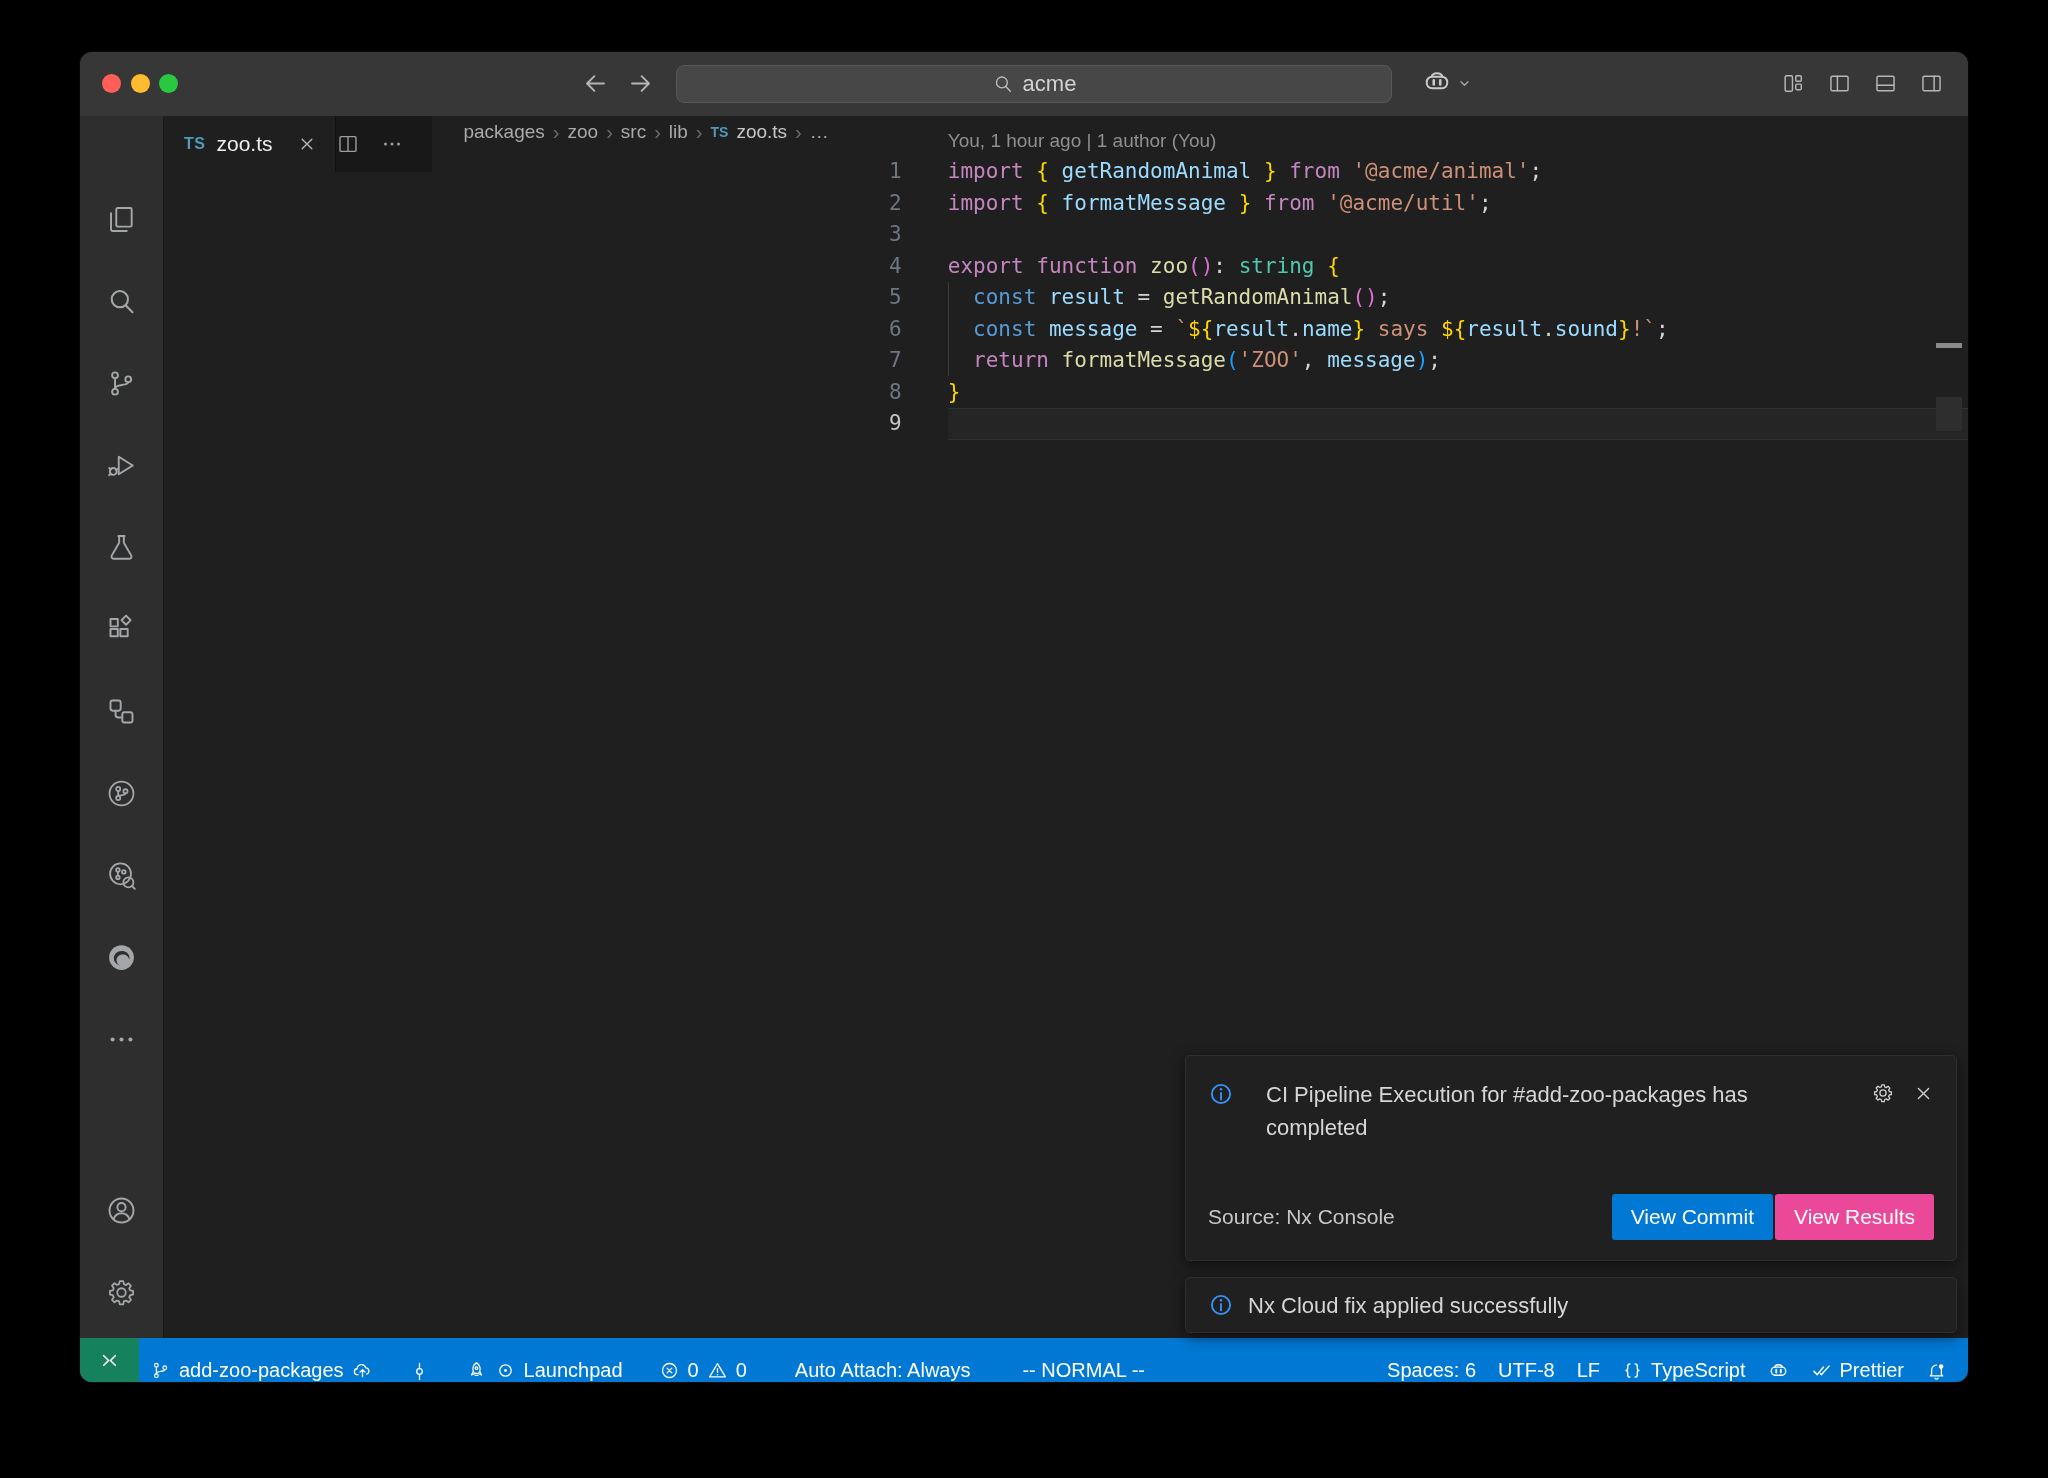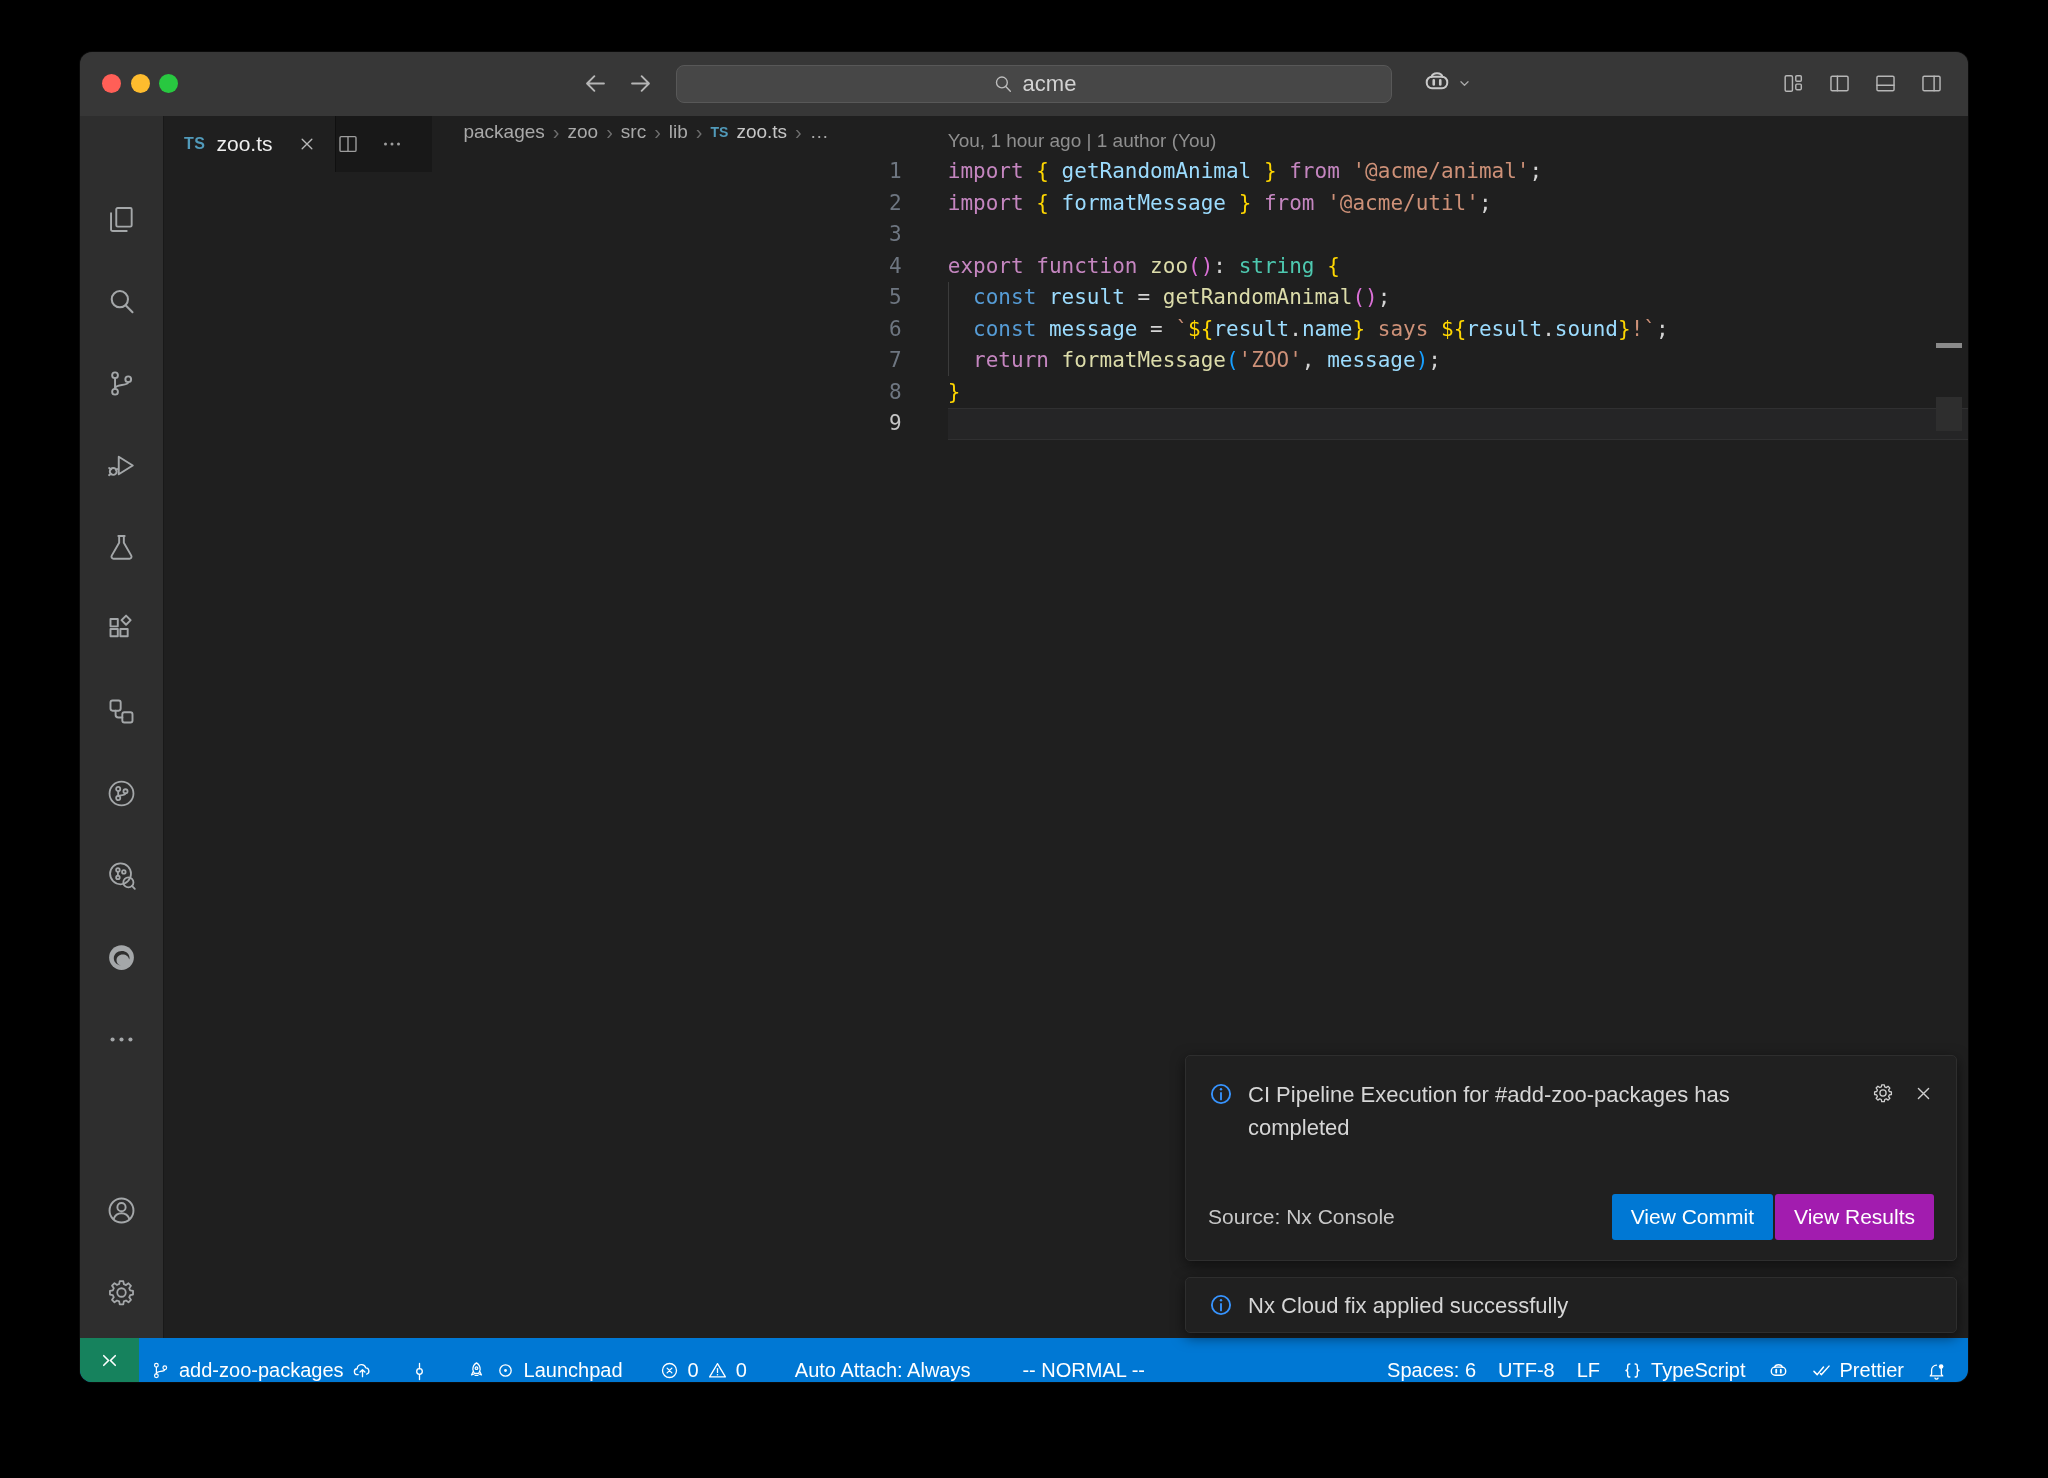--- a/index.html
+++ b/index.html
@@ -66,21 +66,21 @@
 
   .tk-kw{color:var(--tk-kw)} .tk-kw2{color:var(--tk-kw2)} .tk-var{color:var(--tk-var)}
   .tk-fn{color:var(--tk-fn)} .tk-str{color:var(--tk-str)} .tk-type{color:var(--tk-type)}
   .tk-pl{color:var(--tk-pl)} .tk-b1{color:var(--tk-b1)} .tk-b2{color:var(--tk-b2)} .tk-b3{color:var(--tk-b3)}
 
   
   .toasts{position:absolute;right:11px;bottom:49px;width:772px;display:flex;flex-direction:column;gap:16px;z-index:40;}
   .toast{background:#202020;border:1px solid #2e2e2e;border-radius:5px;box-shadow:0 4px 14px rgba(0,0,0,.55);
          box-sizing:border-box;}
   .toast1{height:206px;padding:22px 22px 20px 22px;display:flex;flex-direction:column;justify-content:space-between;}
-  .toast-row{display:flex;align-items:flex-start;}
+  .toast-row{display:flex;align-items:flex-start;gap:18px;}
   .toast .ico.info{width:26px;height:26px;flex:none;margin-top:3px;}
   .toast-msg{margin-left:14px;width:570px;font-size:22px;line-height:33px;color:#d6d6d6;}
   .toast-controls{margin-left:auto;display:flex;align-items:center;gap:18px;color:#cfcfcf;margin-top:3px;}
   .toast-controls .ico{width:24px;height:24px;cursor:pointer;}
   .toast-controls .ico.x{width:21px;height:21px;}
   .toast-footer{display:flex;align-items:center;}
   .toast-source{font-size:21px;color:#c8c8c8;}
   .toast-buttons{margin-left:auto;display:flex;gap:2px;}
   .toast-btn{height:46px;padding:0 19px;border:none;border-radius:3px;font-size:21px;color:#fff;cursor:pointer;
              font-family:"Liberation Sans",sans-serif;}
@@ -416,21 +416,21 @@
                 <svg viewBox="0 0 24 24" fill="none" stroke="currentColor" stroke-width="1.6" stroke-linecap="round" stroke-linejoin="round">
                   <path d="M6.2 6.2l11.6 11.6M17.8 6.2L6.2 17.8"></path>
                 </svg>
               </span>
           </span>
         </div>
         <div class="toast-footer">
           <span class="toast-source">Source: Nx Console</span>
           <span class="toast-buttons">
               <button class="toast-btn primary" style="background: rgb(0, 120, 212);">View Commit</button>
-              <button class="toast-btn" style="background: #a21caf;">View Results</button>
+              <button class="toast-btn" style="background: #ec4899;">View Results</button>
             </span>
         </div>
       </div>
       <div class="toast toast2">
         <span class="ico info" style="color: rgb(55, 148, 255);">
             <svg viewBox="0 0 24 24" fill="none" stroke="currentColor" stroke-width="1.7" stroke-linecap="round" stroke-linejoin="round">
               <circle cx="12" cy="12" r="8.4"></circle>
               <path d="M12 11v6"></path>
               <circle cx="12" cy="7.6" r="1.1" fill="currentColor" stroke="none"></circle>
             </svg>

